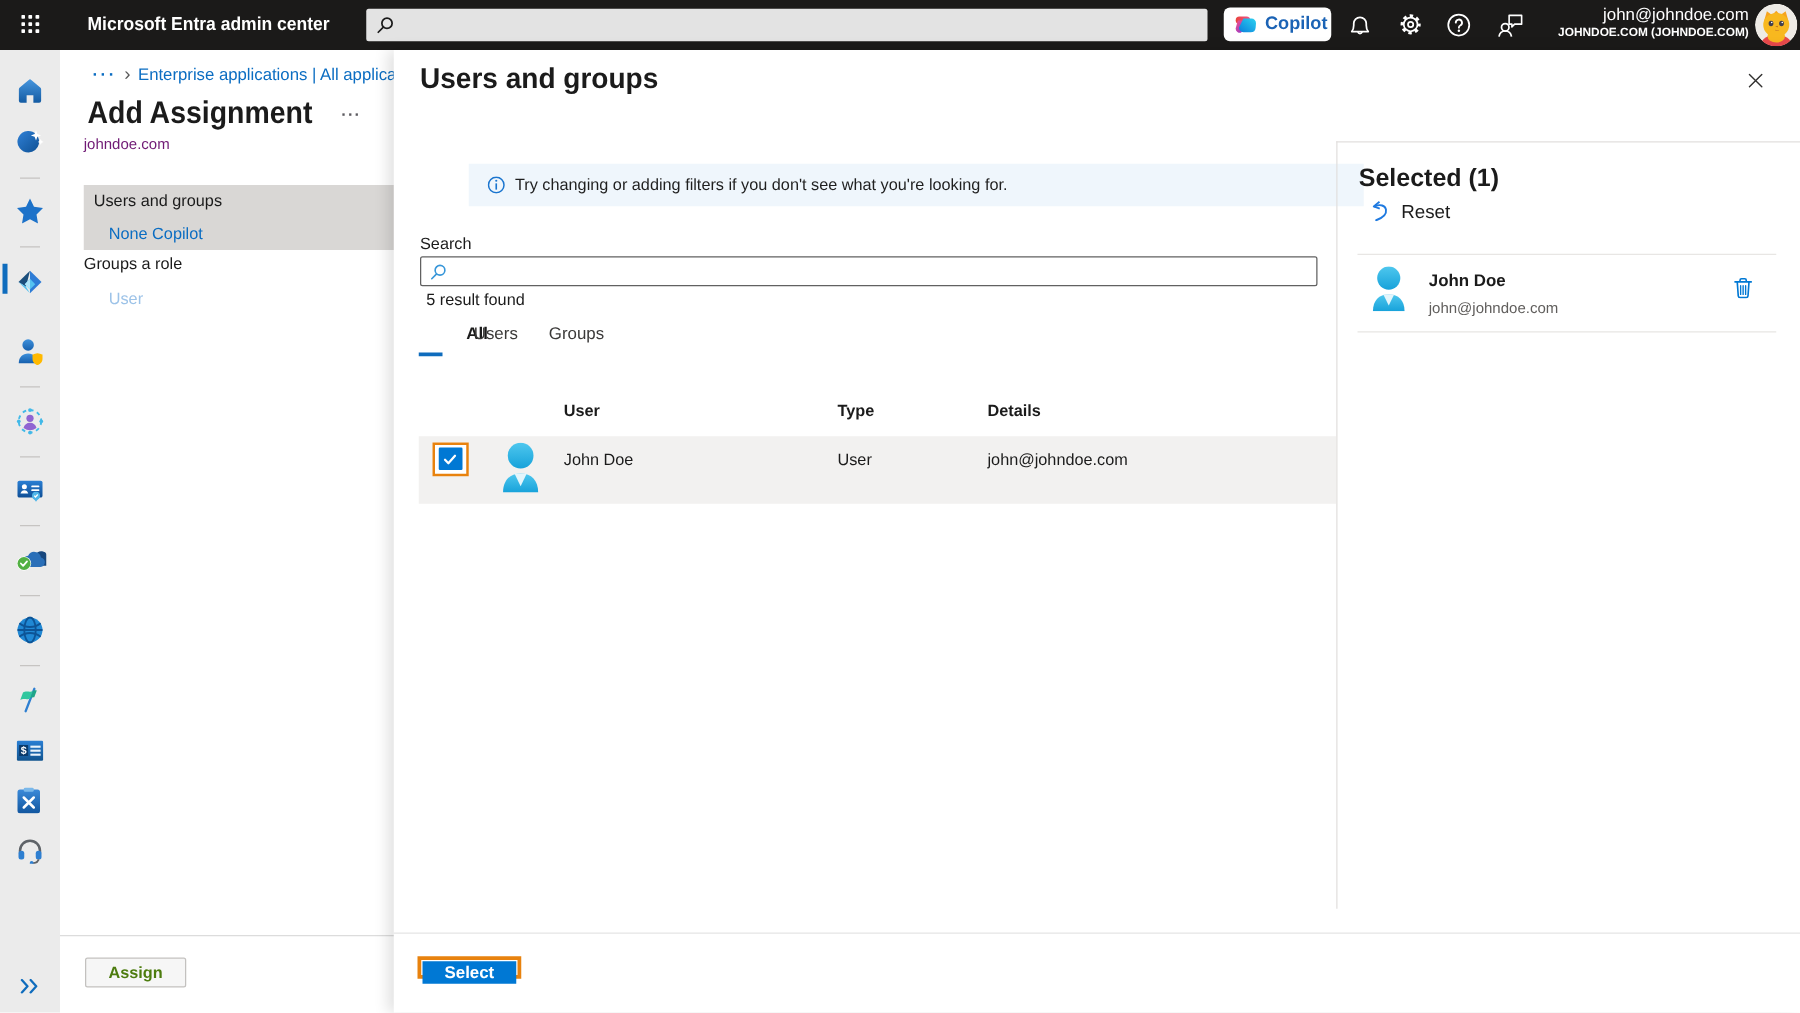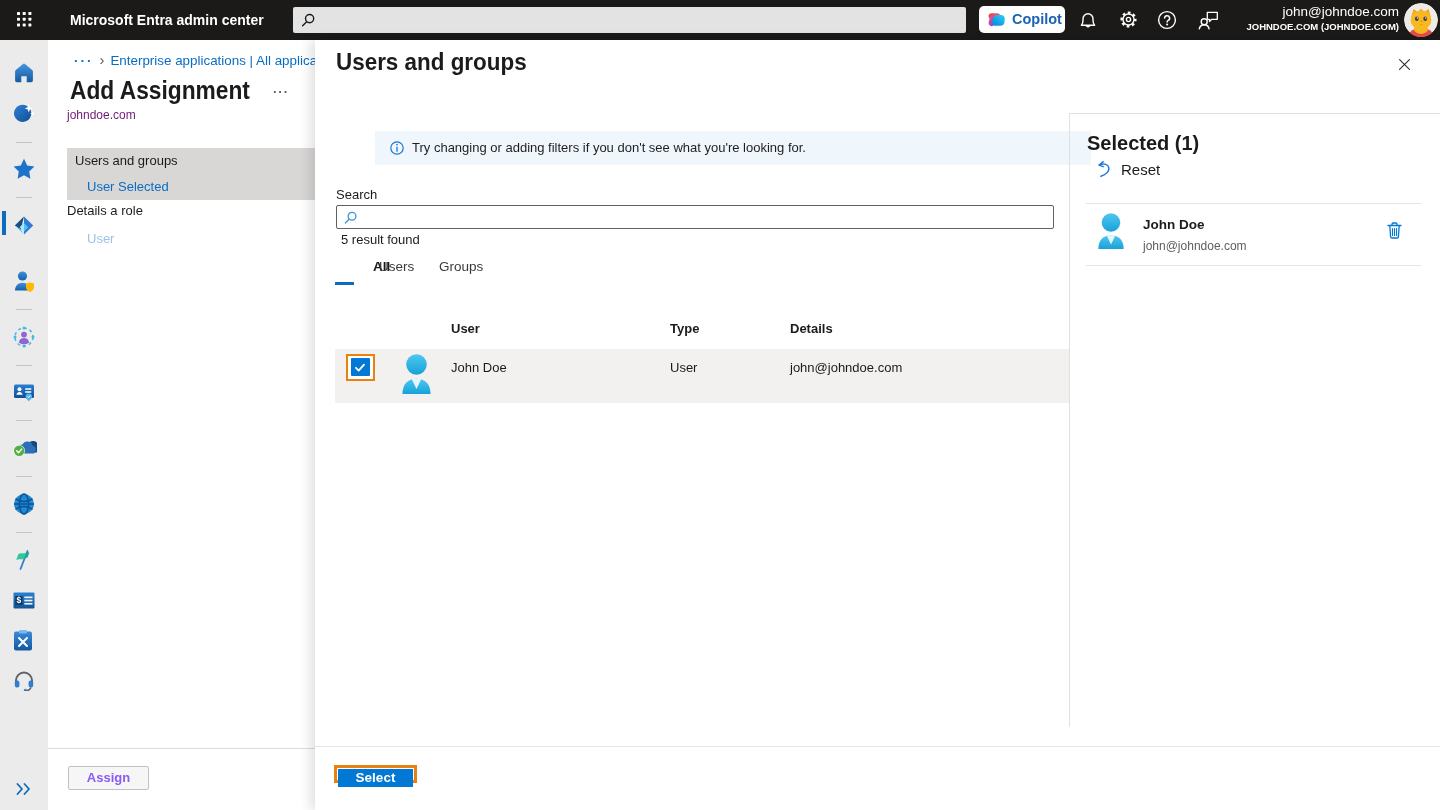--- a/index.html
+++ b/index.html
@@ -29,21 +29,21 @@
 #crumb .chev { color:#5a5a5a; padding:0 6px; font-size:15px; }
 #pagetitle { position:absolute; left:22px; top:36px; font-size:25px; font-weight:bold; color:#1b1b1b; transform:scaleX(.91); transform-origin:0 0; white-space:nowrap; }
 #titledots { position:absolute; left:225px; top:44px; font-size:13px; font-weight:bold; color:#5c5b60; letter-spacing:1px; }
 #subtitle { position:absolute; left:19px; top:68px; font-size:12px; color:#701a75; }
 #navblock { position:absolute; left:19px; top:108px; width:1000px; height:52px; background:#d9d7d5; }
 #navblock .r1 { position:absolute; left:8px; top:0; line-height:26px; font-size:13px; color:#1b1b1b; }
 #navblock .r2 { position:absolute; left:20px; top:26px; line-height:26px; font-size:13px; color:#0b6dc2; }
 #selrole { position:absolute; left:19px; top:162px; line-height:17px; font-size:13px; color:#1b1b1b; }
 #userlink { position:absolute; left:39px; top:190px; line-height:17px; font-size:13px; color:#9dc3e8; }
 #lp-footline { position:absolute; left:0; top:708px; width:1392px; height:1px; background:#dcdcdc; }
-#btn-assign { position:absolute; left:20px; top:726px; width:81px; height:24px; background:#f6f6f6; border:1px solid #c3c1bf; border-radius:2px; text-align:center; line-height:22px; font-size:13px; font-weight:bold; color:#8b5cf6; }
+#btn-assign { position:absolute; left:20px; top:726px; width:81px; height:24px; background:#f6f6f6; border:1px solid #c3c1bf; border-radius:2px; text-align:center; line-height:22px; font-size:13px; font-weight:bold; color:#4d7c0f; }
 
 #flyout { position:absolute; left:315px; top:40px; width:1125px; height:770px; background:#fff; box-shadow:-5px 0 11px rgba(0,0,0,.12); }
 #fly-title { position:absolute; left:21px; top:9px; font-size:23px; font-weight:bold; color:#1b1b1b; transform:scaleX(.975); transform-origin:0 0; white-space:nowrap; }
 #fly-close { position:absolute; left:1083px; top:18px; width:13px; height:13px; }
 #banner { position:absolute; left:20px; top:91px; width:716px; height:34px; background:#eff6fc;margin-left:40px; }
 #banner .txt { position:absolute; left:37px; top:0; line-height:34px; font-size:13px; color:#1f1f1f; }
 #lbl-search { position:absolute; left:21px; top:147px; font-size:13px; color:#1b1b1b; }
 #inp-search { position:absolute; left:21px; top:165px; width:718px; height:24px; border:1px solid #616161; border-radius:2px; background:#fff; }
 #res-found { position:absolute; left:26px; top:192px; font-size:13px; color:#1b1b1b; }
 .tab { position:absolute; top:219px; font-size:13.5px; color:#3b3a39; }
@@ -304,23 +304,23 @@
   </svg>
 </div>
 
 <div id="leftpanel">
   <div id="crumb"><span class="dots">···</span><span class="chev">›</span><a style="color:#0b6dc2;text-decoration:none">Enterprise applications | All applications</a></div>
   <div id="pagetitle">Add Assignment</div>
   <div id="titledots">···</div>
   <div id="subtitle">johndoe.com</div>
   <div id="navblock">
     <div class="r1">Users and groups</div>
-    <div class="r2">User Selected</div>
-  </div>
-  <div id="selrole">Details a role</div>
+    <div class="r2">None Copilot</div>
+  </div>
+  <div id="selrole">Groups a role</div>
   <div id="userlink">User</div>
   <div id="lp-footline"></div>
   <div id="btn-assign">Assign</div>
 </div>
 
 <div id="flyout">
   <div id="fly-title">Users and groups</div>
   <svg id="fly-close" viewBox="0 0 15 15">
       <path d="M1.8 1.8 L13.2 13.2 M13.2 1.8 L1.8 13.2" stroke="#323130" stroke-width="1.3" stroke-linecap="round"></path>
     </svg>

